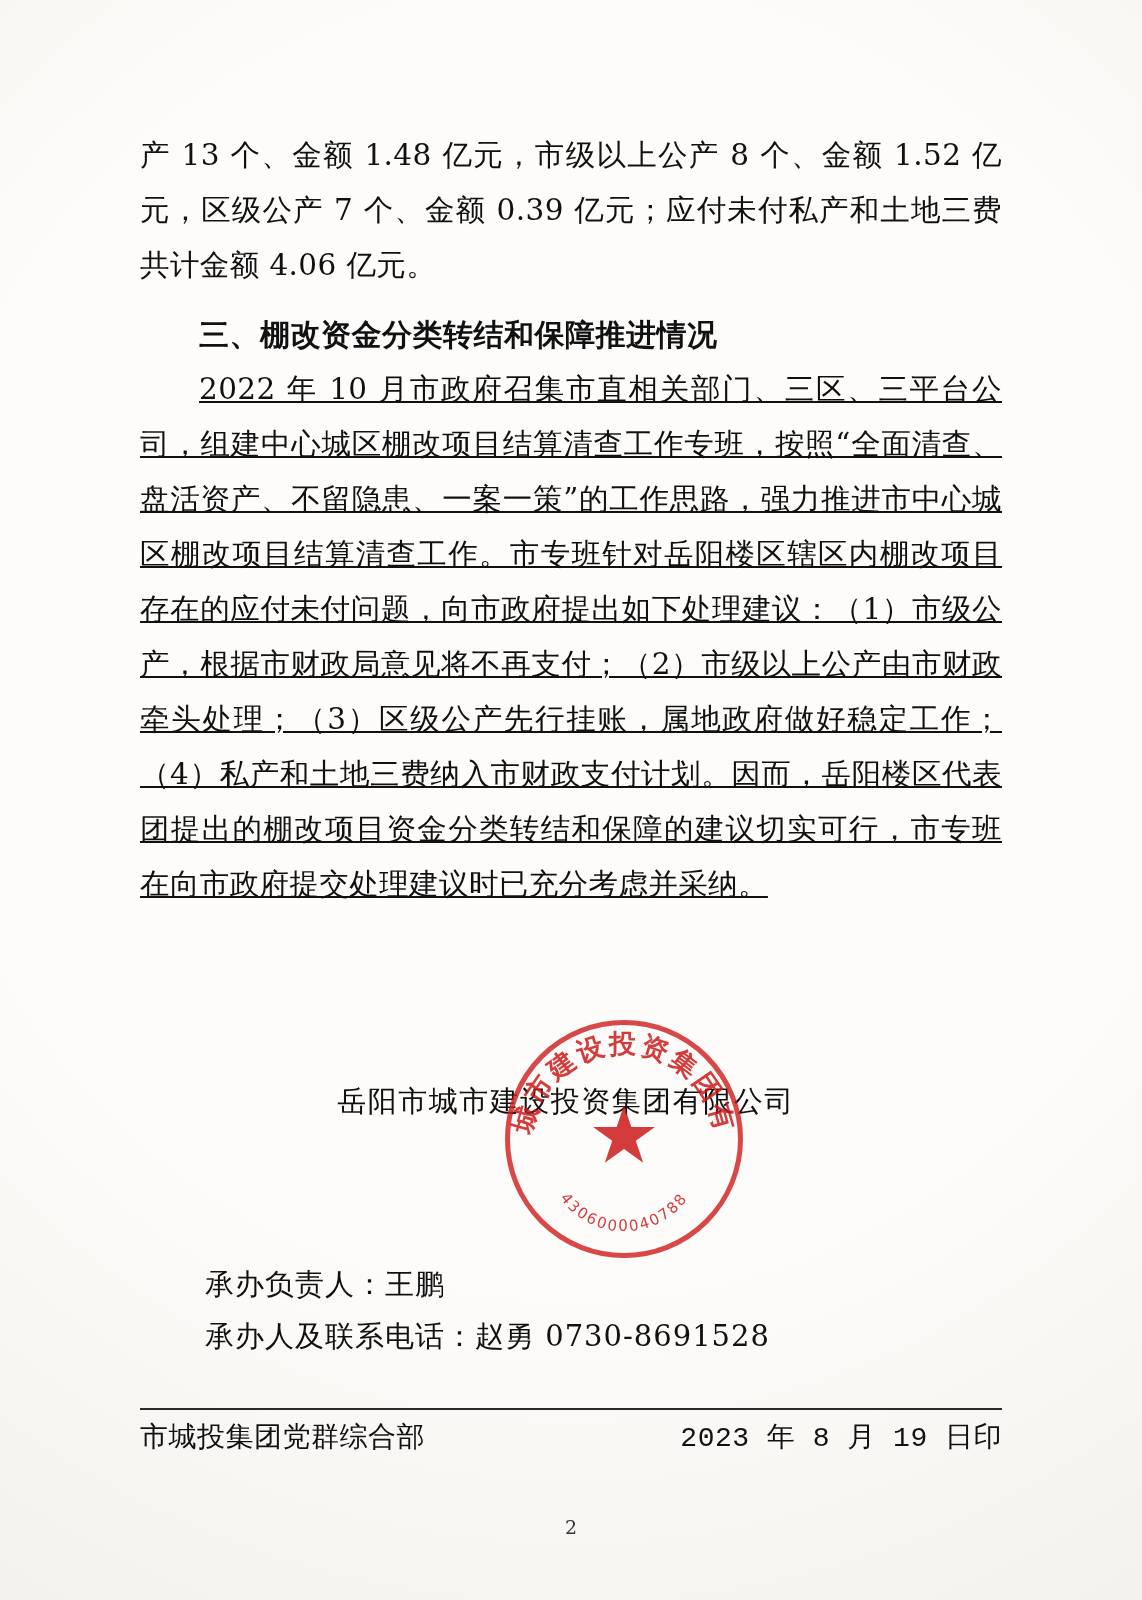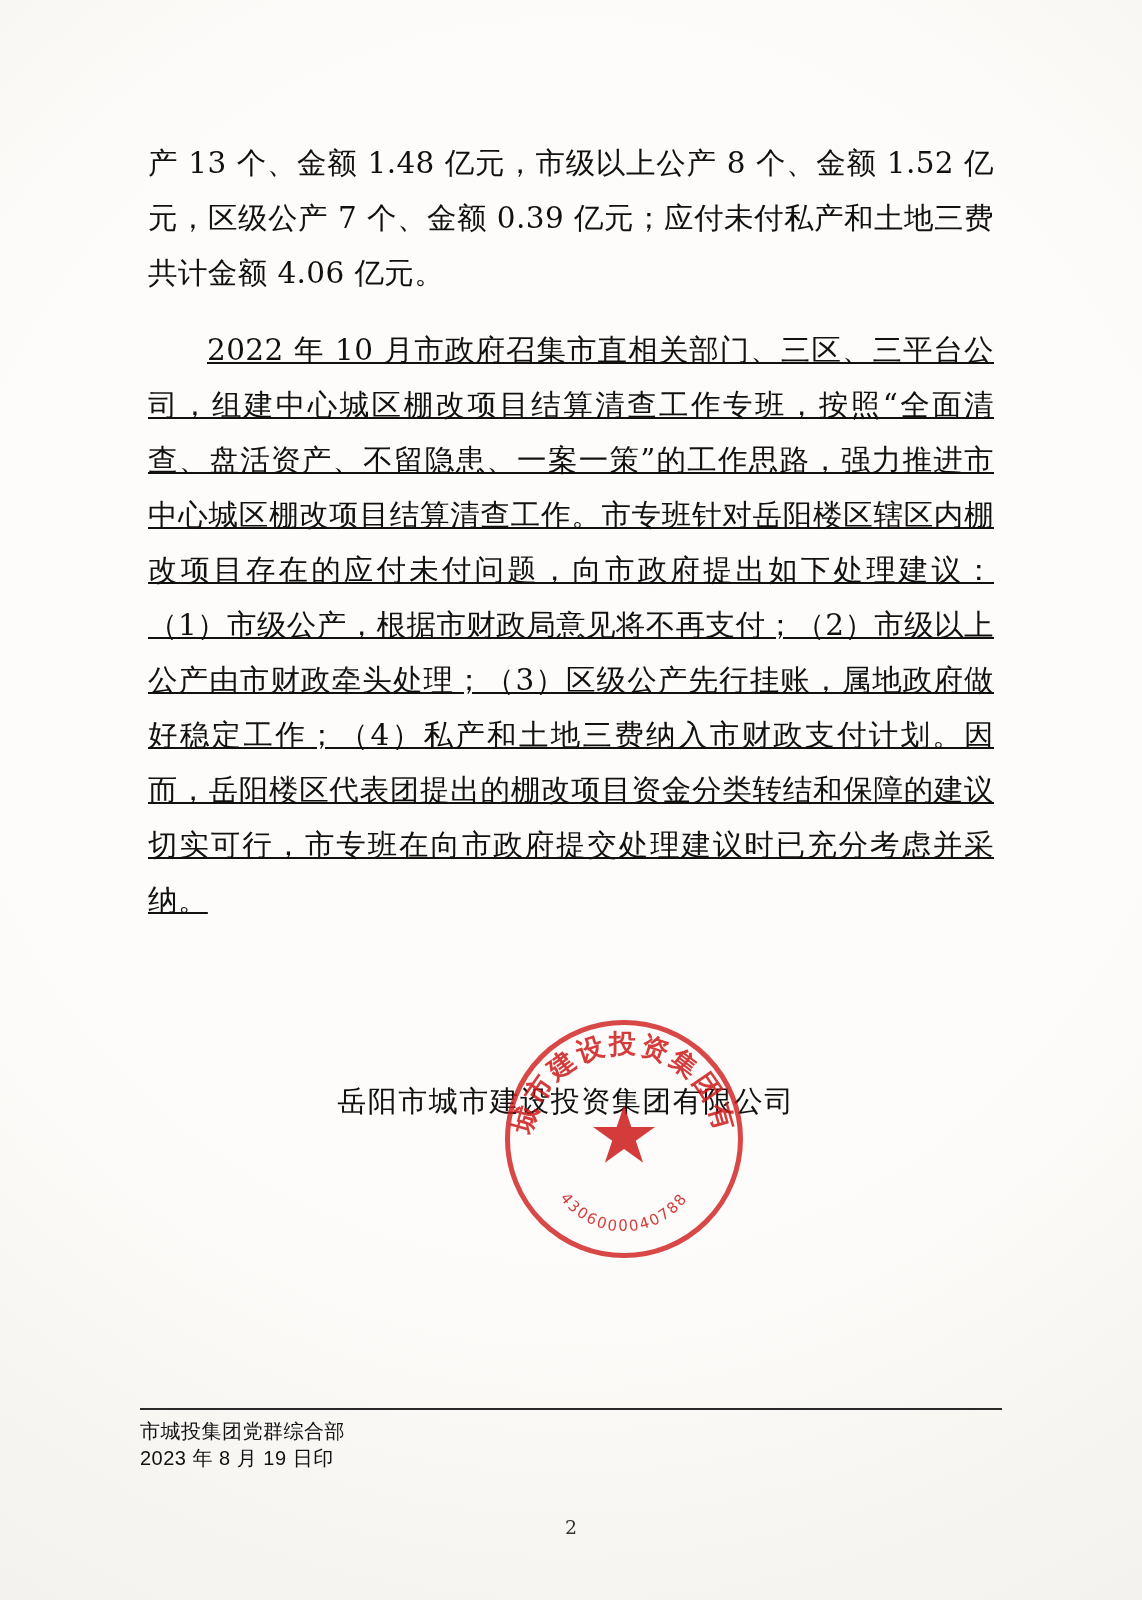--- a/index.html
+++ b/index.html
@@ -28,21 +28,21 @@
       radial-gradient(circle at 50% 40%, rgba(255,255,255,0) 55%, rgba(226,222,214,0.35) 100%);
     pointer-events: none;
   }
   .content {
     position: absolute;
     left: 140px;
     top: 128px;
     width: 862px;
   }
   p.body-text {
-    margin: 8px;
+    margin: 0;
     font-size: 29.5px;
     line-height: 55px;
     letter-spacing: 0.4px;
     text-align: justify;
     text-justify: inter-ideograph;
     font-family: "DejaVu Serif", "Liberation Serif", serif;
   }
   p.indent {
     text-indent: 59px;
     text-decoration: underline;
@@ -151,24 +151,23 @@
     border-top: 2px solid #2a2a2a;
   }
   .footer {
     position: absolute;
     left: 140px;
     top: 1418px;
     width: 862px;
     display: flex;
     justify-content: space-between;
     align-items: baseline;
-    font-size: 20px;
+    font-size: 28px;
     letter-spacing: 0.5px;
-    font-family: Liberation Sans, sans-serif;
-    flex-direction: column;
+    font-family: Liberation Mono, monospace;
   }
   .page-number {
     position: absolute;
     left: 0;
     top: 1516px;
     width: 1142px;
     text-align: center;
     font-size: 19px;
     color: #333;
     font-family: "DejaVu Serif", "Liberation Serif", serif;
@@ -176,20 +175,21 @@
 </style>
 </head>
 <body>
 
 <div class="page">
   <div class="paper-tint"></div>
 
   <div class="content">
     <p class="body-text">产 13 个、金额 1.48 亿元，市级以上公产 8 个、金额 1.52 亿元，区级公产 7 个、金额 0.39 亿元；应付未付私产和土地三费共计金额 4.06 亿元。</p>
     <div class="gap-sm"></div>
+    <h2 class="section-heading">三、棚改资金分类转结和保障推进情况</h2>
     <p class="body-text indent">2022 年 10 月市政府召集市直相关部门、三区、三平台公司，组建中心城区棚改项目结算清查工作专班，按照“全面清查、盘活资产、不留隐患、一案一策”的工作思路，强力推进市中心城区棚改项目结算清查工作。市专班针对岳阳楼区辖区内棚改项目存在的应付未付问题，向市政府提出如下处理建议：（1）市级公产，根据市财政局意见将不再支付；（2）市级以上公产由市财政牵头处理；（3）区级公产先行挂账，属地政府做好稳定工作；（4）私产和土地三费纳入市财政支付计划。因而，岳阳楼区代表团提出的棚改项目资金分类转结和保障的建议切实可行，市专班在向市政府提交处理建议时已充分考虑并采纳。</p>
   </div>
 
   <div class="sign-block">
     <div class="sign-inner">
       <div class="sign-org">岳阳市城市建设投资集团有限公司</div>
     </div>
   </div>
 
   <div class="seal">
@@ -202,20 +202,24 @@
       </defs>
       <text class="arc-top">
         <textPath href="#arcTop" startOffset="50%" text-anchor="middle">岳阳市城市建设投资集团有限公司</textPath>
       </text>
       <text class="arc-bottom">
         <textPath href="#arcBottom" startOffset="50%" text-anchor="middle">4306000040788</textPath>
       </text>
     </svg>
   </div>
 
+  <div class="contacts">
+    <div>承办负责人：王鹏</div>
+    <div>承办人及联系电话：赵勇 0730-8691528</div>
+  </div>
 
   <div class="footer-rule"></div>
   <div class="footer">
     <span>市城投集团党群综合部</span>
     <span>2023 年 8 月 19 日印</span>
   </div>
 
   <div class="page-number">2</div>
 </div>
 

